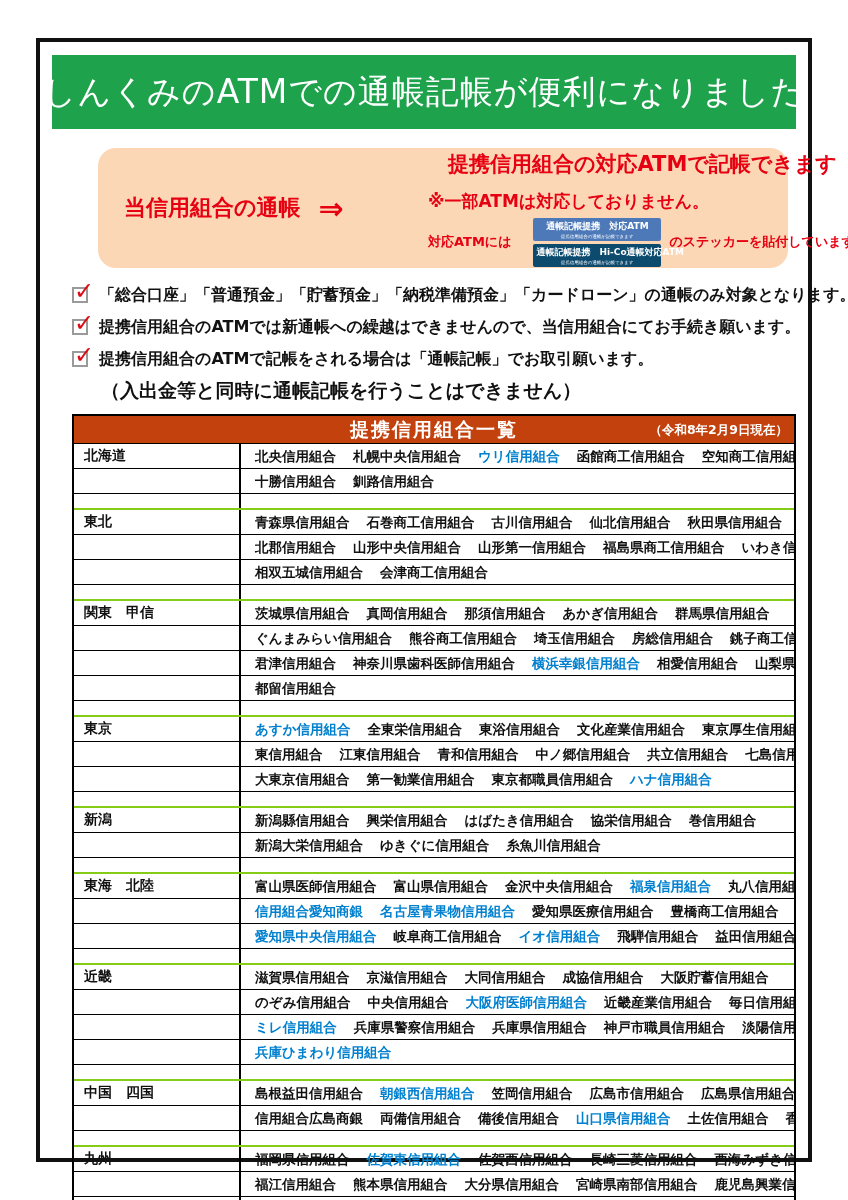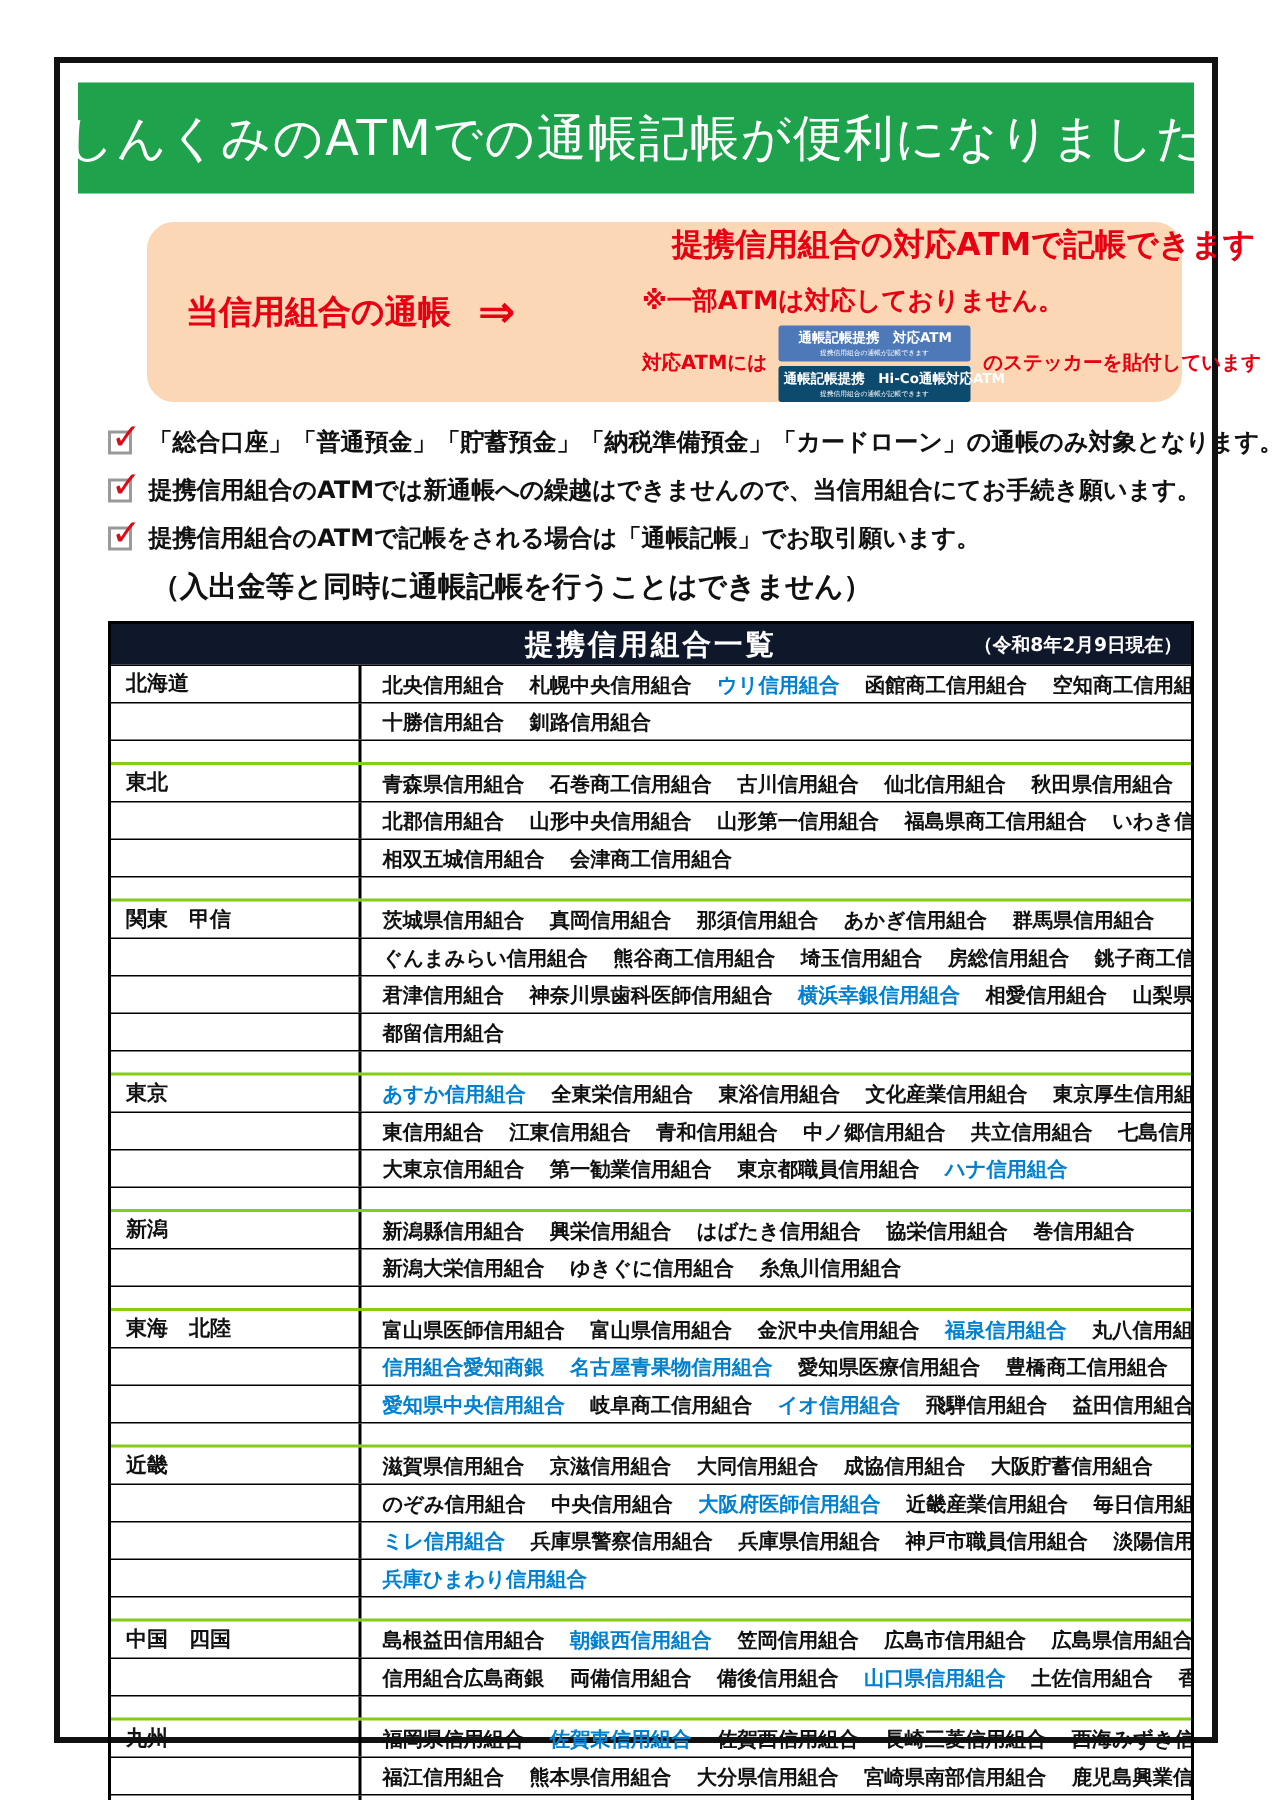--- a/index.html
+++ b/index.html
@@ -25,35 +25,35 @@
   }
   .notice-left { display:flex; align-items:center; width:300px; flex:none; }
   .notice-left-label { color:#e60012; font-weight:bold; font-size:22px; white-space:nowrap; }
   .notice-arrow { color:#e60012; font-weight:bold; font-size:30px; margin-left:18px; }
   .notice-right { flex:1; padding-left:4px; }
   .notice-headline { color:#e60012; font-weight:bold; font-size:21px; white-space:nowrap;margin-left:20px; }
   .notice-subnote { color:#e60012; font-weight:bold; font-size:17px; margin-top:12px; }
   .sticker-row { display:flex; align-items:center; margin-top:5px; }
   .sticker-prefix, .sticker-suffix { color:#e60012; font-weight:bold; font-size:13px; white-space:nowrap; }
   .sticker-stack { display:flex; flex-direction:column; gap:3px; margin:0 8px; }
-  .sticker { width:128px; border-radius:2px; padding:2px 3px 2px 3px; text-align:center; }
+  .sticker { width:128px; border-radius:2px; padding:2px 3px 2px 3px; text-align:center;margin-left:14px; }
   .sticker-label { color:#fff; font-weight:bold; font-size:9px; white-space:nowrap; display:block; }
   .sticker-sub { color:#fff; font-size:5px; white-space:nowrap; display:block; transform:scale(.9); }
 
   
   .checklist { margin:17px 20px 0 32px; }
   .chk-item { display:flex; align-items:flex-start; margin-bottom:11px; }
   .chk-box { position:relative; width:16px; height:16px; border:2px solid #9a9a9a; flex:none; margin-top:2px; background:#fff; }
   .chk-mark { position:absolute; left:0px; top:-10px; color:#dd0b15; font-size:24px; font-weight:bold; line-height:1; }
   .chk-text { font-weight:bold; font-size:16px; color:#111; margin-left:11px; white-space:nowrap; }
   .chk-note { font-weight:bold; font-size:19px; color:#111; margin-left:29px; margin-top:-3px; }
 
   
   .table-wrap { margin:10px 12px 0 32px; border:2px solid #000; }
-  .table-head { position:relative; background:#0f172a; height:27px; display:flex; align-items:center; justify-content:center; }
+  .table-head { position:relative; background:#c2410c; height:27px; display:flex; align-items:center; justify-content:center; }
   .table-title { color:#fff; font-weight:bold; font-size:19px; letter-spacing:2px; }
   .table-asof { position:absolute; right:6px; top:6px; color:#fff; font-weight:bold; font-size:12.5px; }
   .t-row { display:flex; border-top:1px solid #000; min-height:22px; align-items:flex-end; }
   .t-row.sec-start { border-top:2px solid #84cc16; }
   .t-row.sep { min-height:15px; }
   .t-region { width:167px; flex:none; align-self:stretch; border-right:2px solid #000; padding:2px 0 2px 10px; font-weight:bold; font-size:14px; color:#111; display:flex; align-items:center; }
   .t-names { flex:1; padding:2px 0 2px 14px; white-space:nowrap; overflow:hidden; }
   .t-name { font-weight:bold; font-size:13.5px; color:#111; margin-right:17px; }
   .t-name.blue { color:#0080cf; }
 

